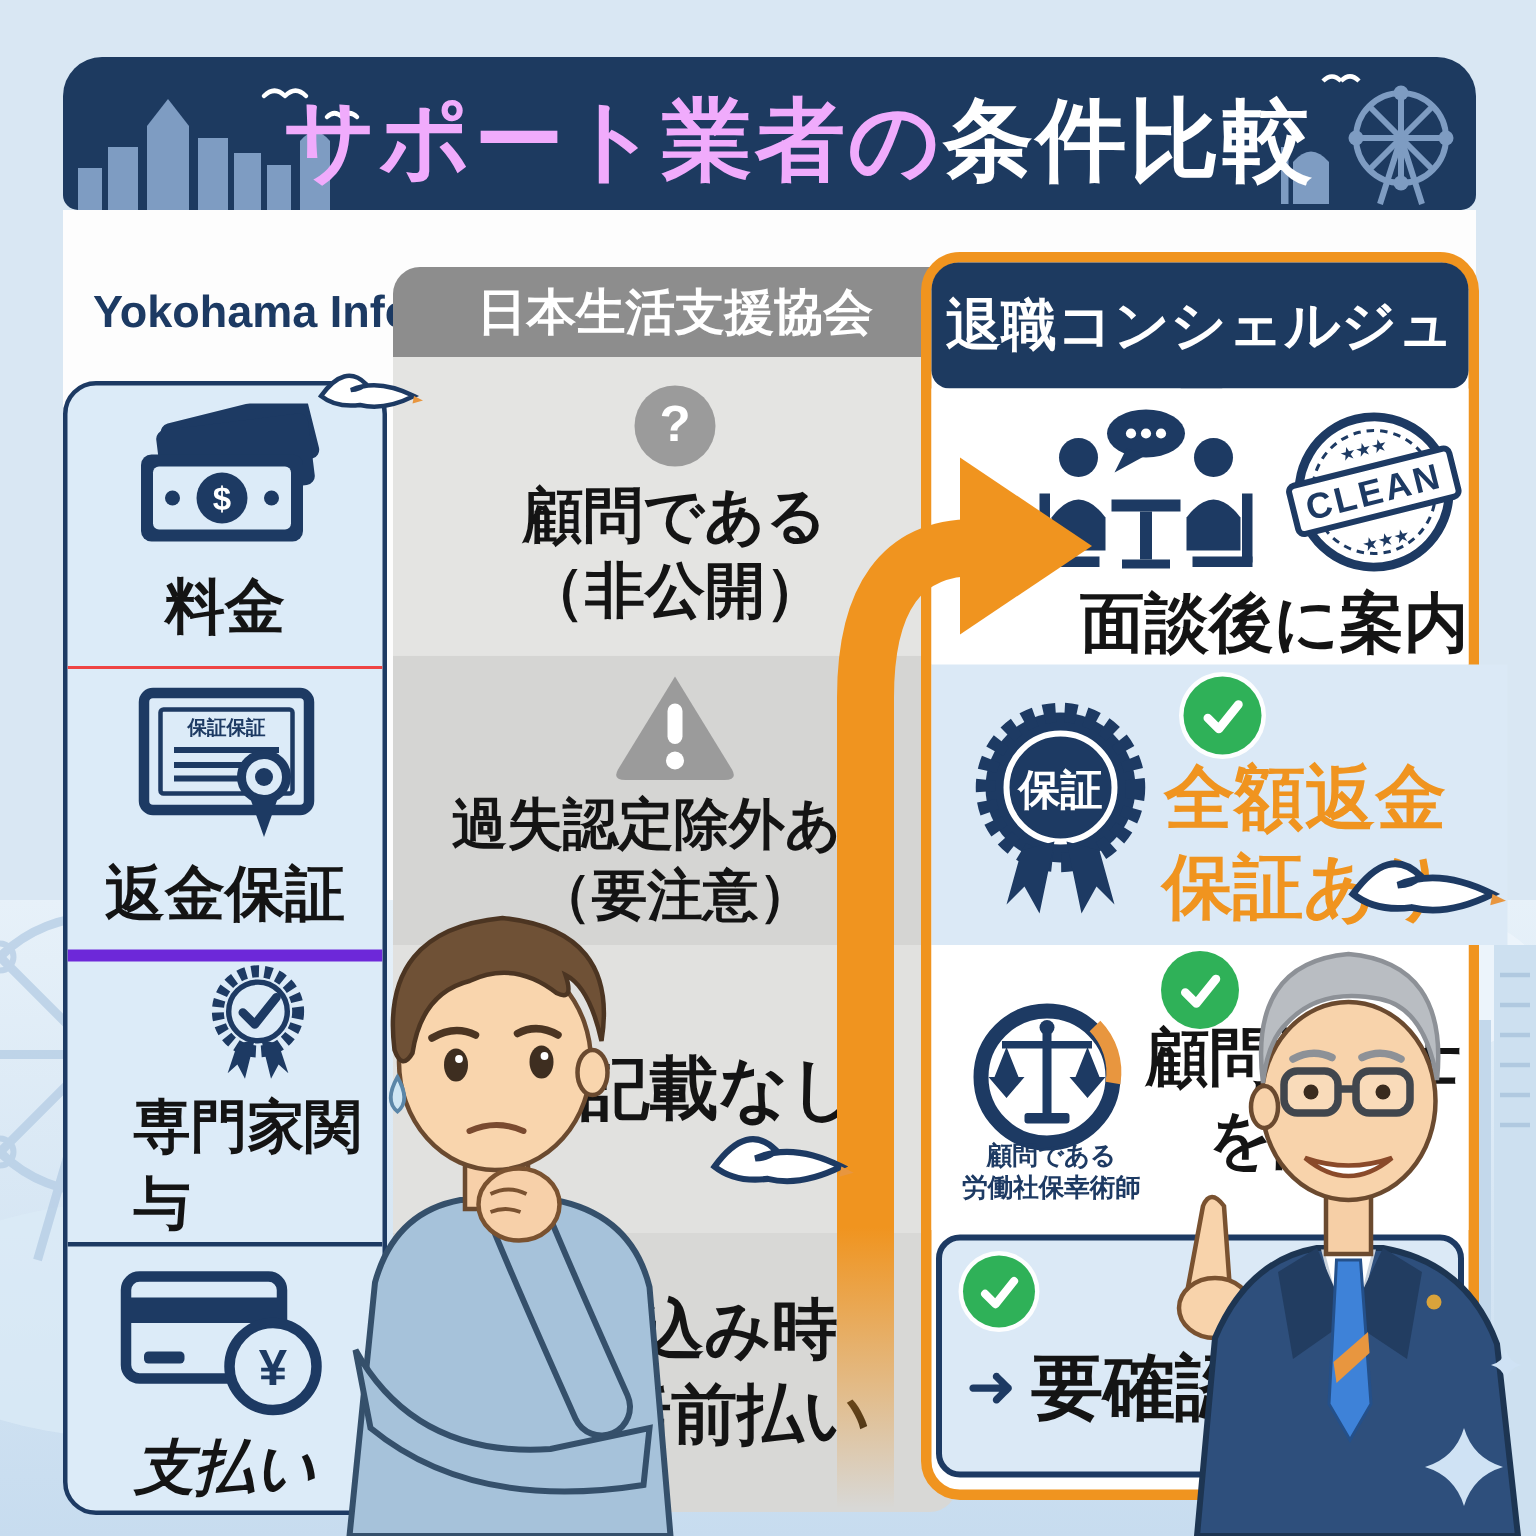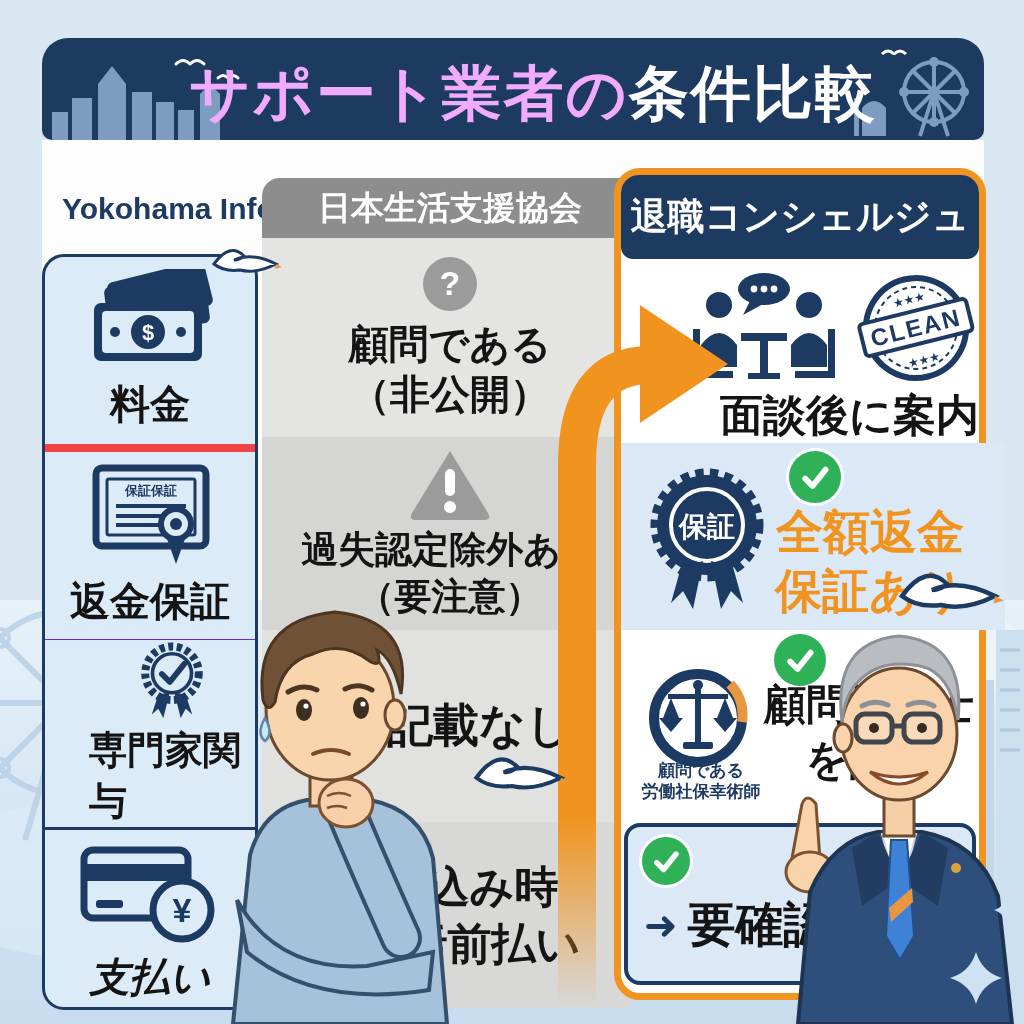--- a/index.html
+++ b/index.html
@@ -102,36 +102,36 @@
         <rect x="14" y="34" width="108" height="58" rx="7" fill="#1d3a63"></rect>
         <rect x="22" y="42" width="92" height="42" rx="4" fill="#dcebf8"></rect>
         <circle cx="68" cy="63" r="17" fill="#1d3a63"></circle>
         <text x="68" y="71" text-anchor="middle" font-size="22" font-weight="bold" fill="#ffffff">$</text>
         <circle cx="35" cy="63" r="5" fill="#1d3a63"></circle>
         <circle cx="101" cy="63" r="5" fill="#1d3a63"></circle>
       </svg>
       <div class="jp" style="font-size:40px;margin-top:8px;">料金</div>
     </div>
 
-    <div class="cellrow" style="height:187px;border-top:8px solid #ef4444;font-family:Liberation Serif, serif;">
+    <div class="cellrow" style="height:187px;border-top:2px solid #ef4444;font-family:Liberation Serif, serif;">
       <svg width="140" height="106" viewBox="0 0 140 106">
         <rect x="16" y="6" width="110" height="78" rx="6" fill="#dcebf8" stroke="#1d3a63" stroke-width="7"></rect>
         <rect x="27" y="17" width="88" height="56" rx="2" fill="none" stroke="#1d3a63" stroke-width="3"></rect>
         <text x="71" y="33" text-anchor="middle" font-size="13" font-weight="bold" fill="#1d3a63">保証保証</text>
         <g stroke="#1d3a63" stroke-width="4">
           <path d="M36 44 H106 M36 54 H82 M36 63 H82"></path>
         </g>
         <circle cx="96" cy="62" r="15" fill="#dcebf8" stroke="#1d3a63" stroke-width="6"></circle>
         <circle cx="96" cy="62" r="6" fill="#1d3a63"></circle>
         <path d="M86 74 L106 74 L96 102 Z" fill="#1d3a63"></path>
       </svg>
       <div class="jp" style="font-size:40px;margin-top:6px;">返金保証</div>
     </div>
 
-    <div class="cellrow" style="height:187px;border-top:1px solid #6d28d9;padding-left:44px;">
+    <div class="cellrow" style="height:187px;border-top:8px solid #6d28d9;padding-left:44px;">
       <svg width="130" height="112" viewBox="0 0 130 112">
         <circle cx="65" cy="46" r="37" fill="#dcebf8" stroke="#1d3a63" stroke-width="11" stroke-dasharray="7 5"></circle>
         <circle cx="65" cy="46" r="27" fill="#dcebf8" stroke="#1d3a63" stroke-width="5"></circle>
         <path d="M51 47 L62 58 L82 33" fill="none" stroke="#1d3a63" stroke-width="8" stroke-linecap="round" stroke-linejoin="round"></path>
         <path d="M46 76 L62 72 L53 108 L46 95 L37 103 Z" fill="#1d3a63"></path>
         <path d="M84 76 L68 72 L77 108 L84 95 L93 103 Z" fill="#1d3a63"></path>
       </svg>
       <div class="jp" style="font-size:38px;margin-top:4px;">専門家関与</div>
     </div>
 

